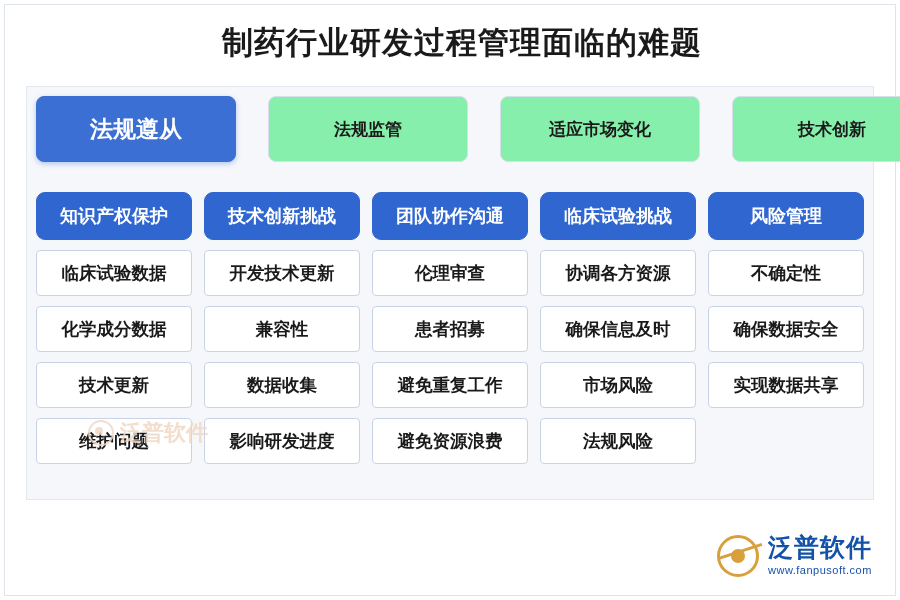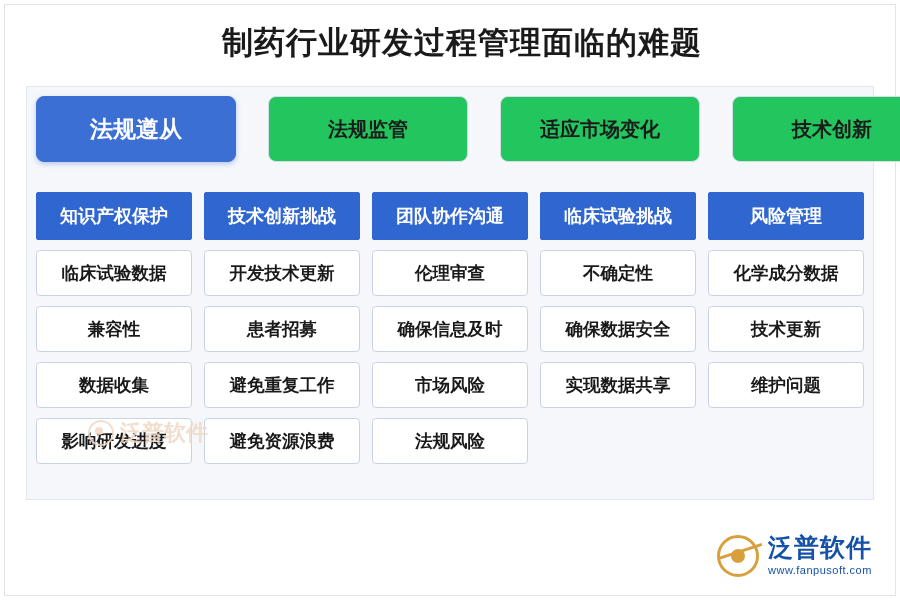--- a/index.html
+++ b/index.html
@@ -53,25 +53,25 @@
     width: 896px;
     height: 66px;
     display: flex;
     gap: 32px;
   }
   .tab {
     flex: 1;
     display: flex;
     align-items: center;
     justify-content: center;
-    background: #22c55e;
+    background: #86efac;
     border: 1px solid #d7ddea;
     border-radius: 8px;
     font-family: "DejaVu Serif", "Liberation Serif", serif;
-    font-size: 20px;
+    font-size: 17px;
     font-weight: bold;
     color: #1a1a1a;
     box-sizing: border-box;
   }
   .tab.active {
     background: #3b6fd4;
     border-color: #3b6fd4;
     color: #ffffff;
     font-size: 23px;
     box-shadow: 0 2px 5px rgba(59,111,212,0.35);
@@ -83,21 +83,21 @@
     top: 192px;
     width: 828px;
     display: grid;
     grid-template-columns: repeat(5, 1fr);
     gap: 10px 12px;
   }
   .head-cell {
     height: 48px;
     background: #2f66cf;
     border: 1px solid #2f66cf;
-    border-radius: 2px;
+    border-radius: 9px;
     color: #ffffff;
     display: flex;
     align-items: center;
     justify-content: center;
     font-family: "DejaVu Serif", "Liberation Serif", serif;
     font-size: 18px;
     font-weight: bold;
     box-sizing: border-box;
   }
   .cell {
@@ -248,20 +248,23 @@
   <div class="cell">
       <span>临床试验数据</span>
     </div>
   <div class="cell">
       <span>开发技术更新</span>
     </div>
   <div class="cell">
       <span>伦理审查</span>
     </div>
   <div class="cell">
+      <span>协调各方资源</span>
+    </div>
+  <div class="cell">
       <span>不确定性</span>
     </div>
 
   <div class="cell">
       <span>化学成分数据</span>
     </div>
   <div class="cell">
       <span>兼容性</span>
     </div>
   <div class="cell">

